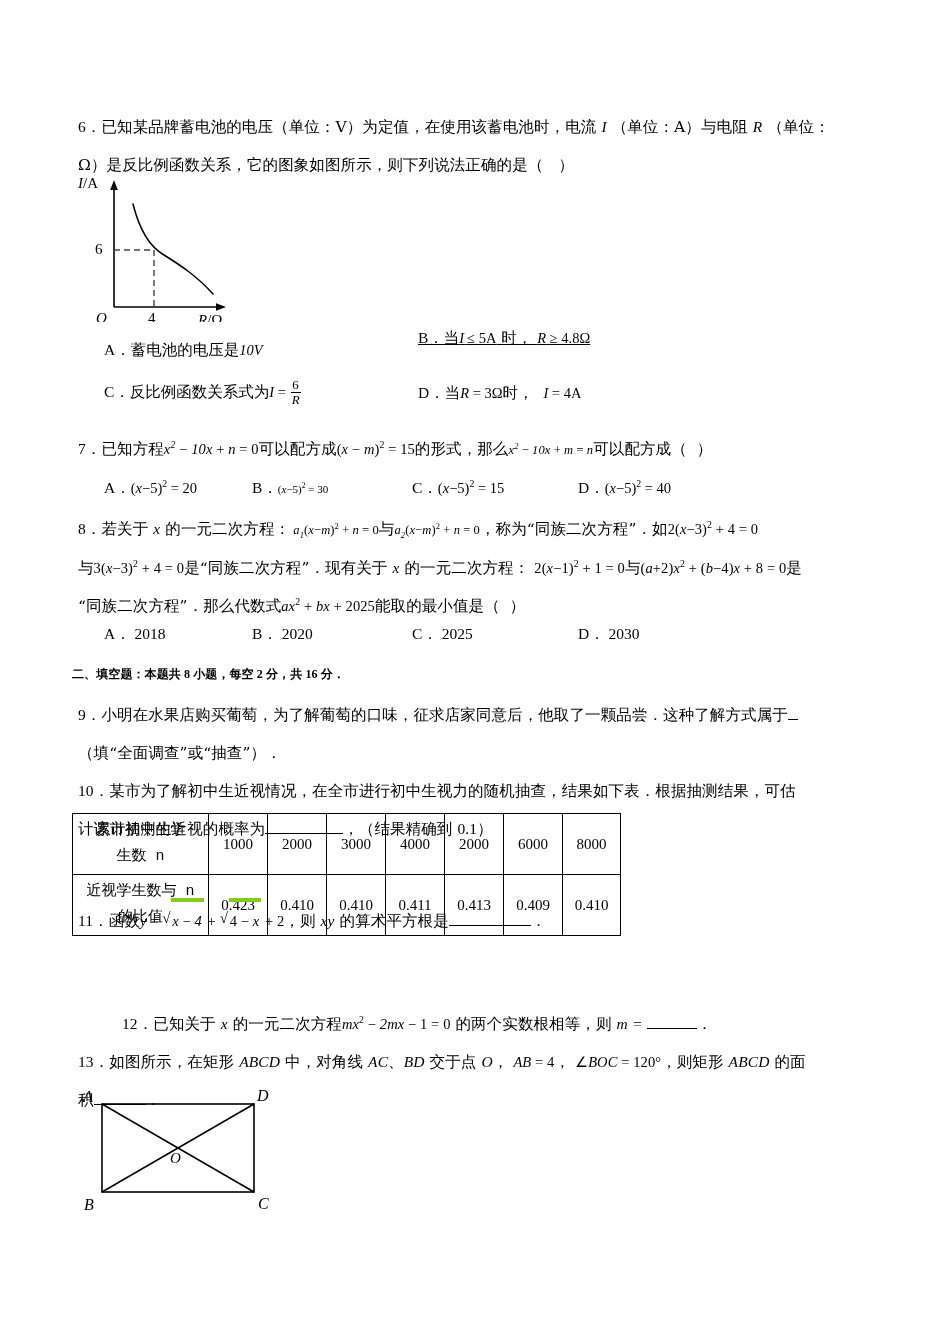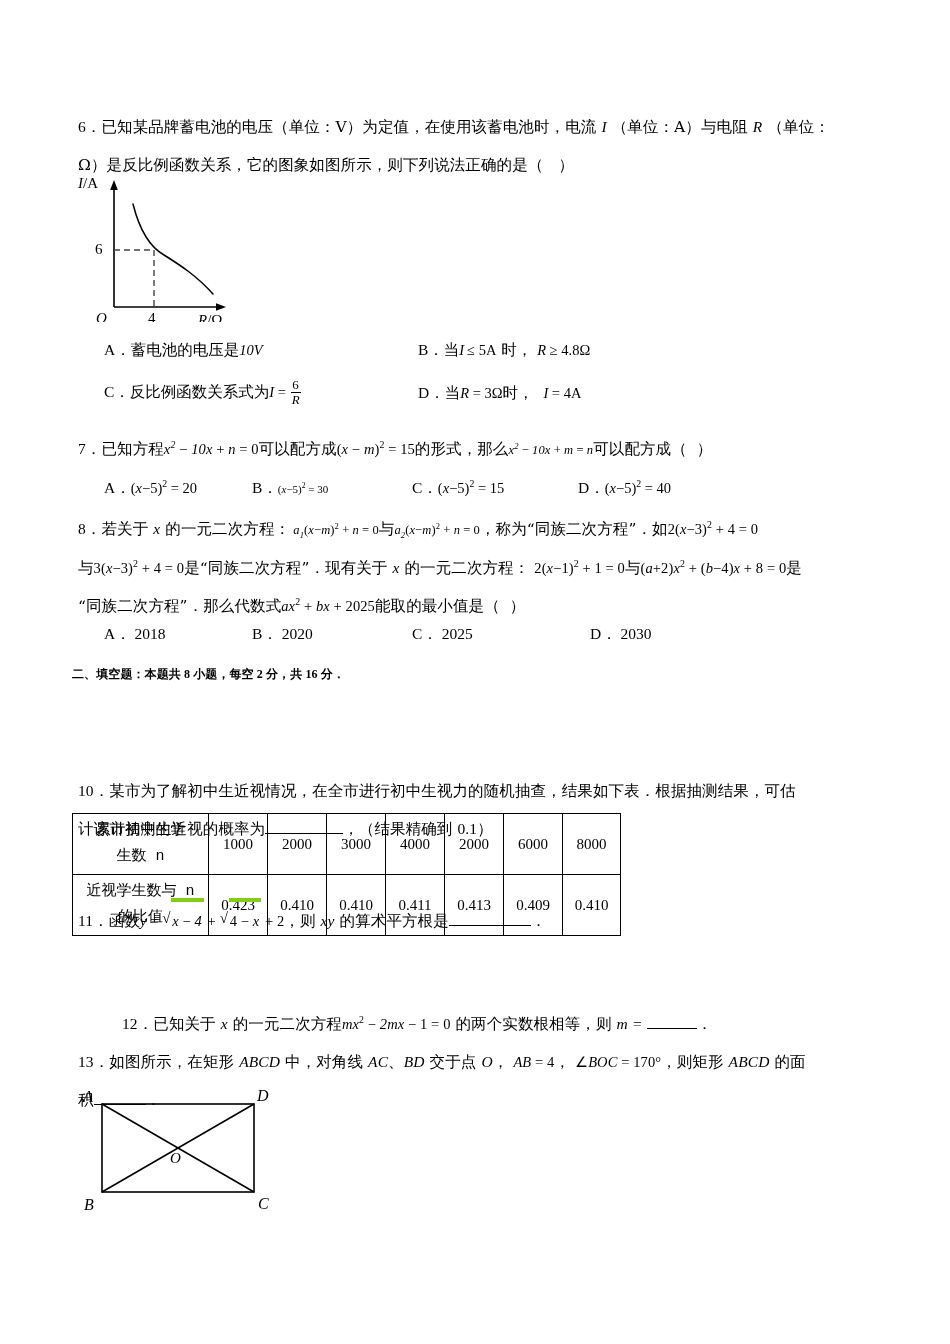--- a/index.html
+++ b/index.html
@@ -139,21 +139,21 @@
       <text x="23" y="82" font-family="Liberation Serif, serif" font-size="15">6</text>
       <text x="24" y="151" font-family="Liberation Serif, serif" font-style="italic" font-size="15">O</text>
       <text x="76" y="151" font-family="Liberation Serif, serif" font-size="15">4</text>
       <text x="126" y="153" font-family="Liberation Serif, serif" font-style="italic" font-size="15">R<tspan font-style="normal">/Ω</tspan></text>
     </svg>
   </div>
 
   <div class="opt cn" style="left:104px; top:340px;">
     <span class="opt-lbl">A．</span>蓄电池的电压是<span class="mth up">10V</span>
   </div>
-  <div class="opt cn" style="left:418px; top:340px;">
+  <div class="opt cn" style="left:418px; top:328px;text-decoration:underline;">
     <span class="opt-lbl">B．</span>当<span class="mth"><i>I</i> <span class="up">≤ 5A</span></span> 时，&nbsp;<span class="mth"><i>R</i> <span class="up">≥ 4.8Ω</span></span>
   </div>
   <div class="opt cn" style="left:104px; top:379px;">
     <span class="opt-lbl">C．</span>反比例函数关系式为<span class="mth"><i>I</i> <span class="up">=</span> <span class="frac"><span class="nume">6</span><span class="den">R</span></span></span>
   </div>
   <div class="opt cn" style="left:418px; top:383px;">
     <span class="opt-lbl">D．</span>当<span class="mth"><i>R</i> <span class="up">= 3Ω</span></span>时，&nbsp;&nbsp;<span class="mth"><i>I</i> <span class="up">= 4A</span></span>
   </div>
 
   <div class="blk" style="left:78px; top:430px; width:870px;">
@@ -188,28 +188,36 @@
 
   <div class="opt" style="left:104px; top:624px;">
     <span class="opt-lbl">A．</span>&nbsp;<span class="num">2018</span>
   </div>
   <div class="opt" style="left:252px; top:624px;">
     <span class="opt-lbl">B．</span>&nbsp;<span class="num">2020</span>
   </div>
   <div class="opt" style="left:412px; top:624px;">
     <span class="opt-lbl">C．</span>&nbsp;<span class="num">2025</span>
   </div>
-  <div class="opt" style="left:578px; top:624px;margin-left:12px;">
+  <div class="opt" style="left:578px; top:624px;">
     <span class="opt-lbl">D．</span>&nbsp;<span class="num">2030</span>
   </div>
 
   <div class="blk sect-title" style="left:72px; top:655px;">
     <span>二、填空题：本题共 8 小题，每空 2 分，共 16 分．</span>
   </div>
 
+  <div class="blk" style="left:78px; top:696px; width:870px;">
+    <div class="q-line cn">
+      <span class="num">9．</span>小明在水果店购买葡萄，为了解葡萄的口味，征求店家同意后，他取了一颗品尝．这种了解方式属于<span class="ul" style="width:10px"></span>
+    </div>
+    <div class="q-line cn">
+      （填“全面调查”或“抽查”）．
+    </div>
+  </div>
 
   <div class="blk" style="left:78px; top:772px; width:870px;">
     <div class="q-line cn">
       <span class="num">10．</span>某市为了解初中生近视情况，在全市进行初中生视力的随机抽查，结果如下表．根据抽测结果，可估
     </div>
     <div class="q-line cn">
       计该市初中生近视的概率为<span class="ul" style="width:78px"></span>，（结果精确到&nbsp;<span class="num">0.1</span>）
     </div>
   </div>
 
@@ -261,21 +269,21 @@
   </div>
 
   <div class="blk" style="left:78px; top:1005px; width:870px;margin-left:44px;">
     <div class="q-line cn">
       <span class="num">12．</span>已知关于&nbsp;<i class="v">x</i>&nbsp;的一元二次方程<span class="mth"><i>mx</i><sup class="up">2</sup> <span class="up">−</span> 2<i>mx</i> <span class="up">− 1 = 0</span></span> 的两个实数根相等，则&nbsp;<i class="v">m</i> <span class="num">=</span>&nbsp;<span class="ul" style="width:50px"></span>．
     </div>
   </div>
 
   <div class="blk" style="left:78px; top:1043px; width:870px;">
     <div class="q-line cn">
-      <span class="num">13．</span>如图所示，在矩形&nbsp;<i class="v">ABCD</i>&nbsp;中，对角线&nbsp;<i class="v">AC</i>、<i class="v">BD</i>&nbsp;交于点&nbsp;<i class="v">O</i>，&nbsp;<span class="mth"><i>AB</i> <span class="up">= 4</span></span>，&nbsp;<span class="mth"><span class="up">∠</span><i>BOC</i> <span class="up">= 170°</span></span>，则矩形&nbsp;<i class="v">ABCD</i>&nbsp;的面
+      <span class="num">13．</span>如图所示，在矩形&nbsp;<i class="v">ABCD</i>&nbsp;中，对角线&nbsp;<i class="v">AC</i>、<i class="v">BD</i>&nbsp;交于点&nbsp;<i class="v">O</i>，&nbsp;<span class="mth"><i>AB</i> <span class="up">= 4</span></span>，&nbsp;<span class="mth"><span class="up">∠</span><i>BOC</i> <span class="up">= 120°</span></span>，则矩形&nbsp;<i class="v">ABCD</i>&nbsp;的面
     </div>
     <div class="q-line cn">
       积<span class="ul" style="width:52px"></span>．
     </div>
   </div>
 
   <div class="fig" style="left:78px; top:1086px;">
     <svg width="230" height="130" viewBox="0 0 230 130">
 
       <rect x="24" y="18" width="152" height="88" fill="none" stroke="#000" stroke-width="1.6"></rect>

